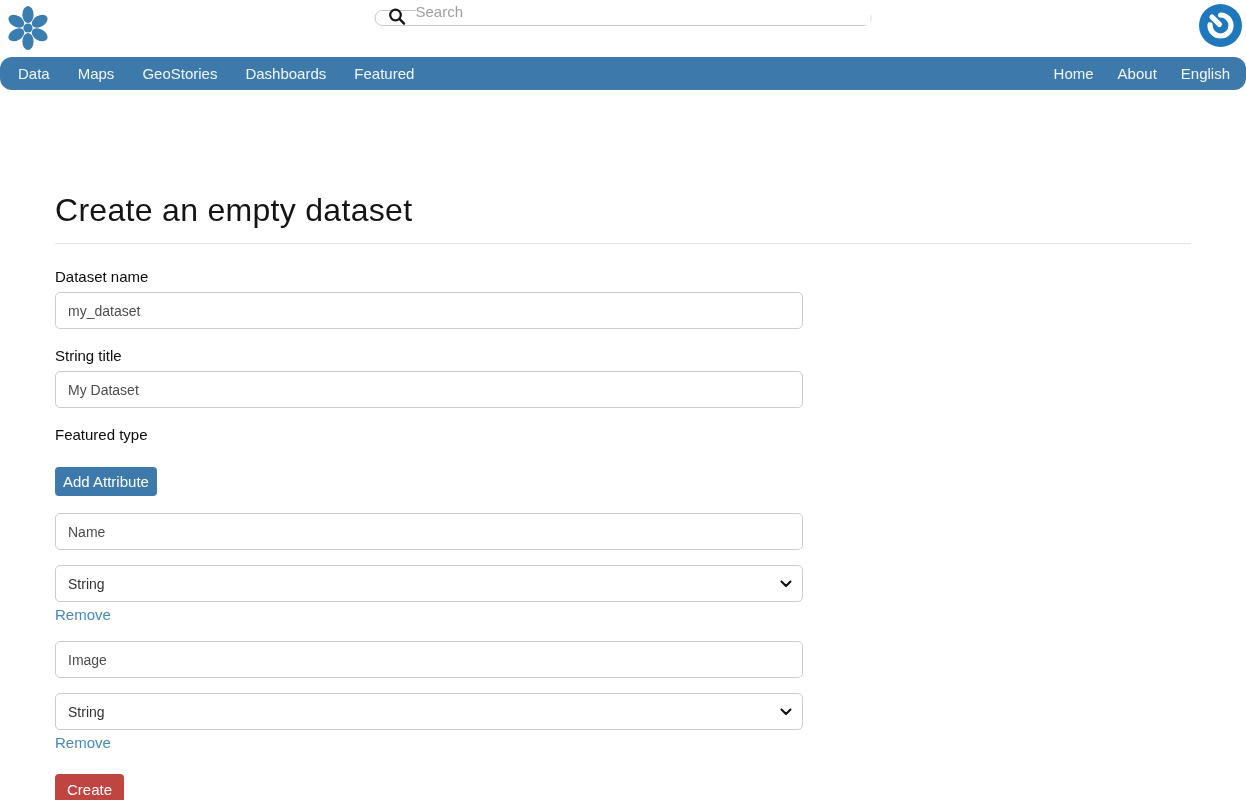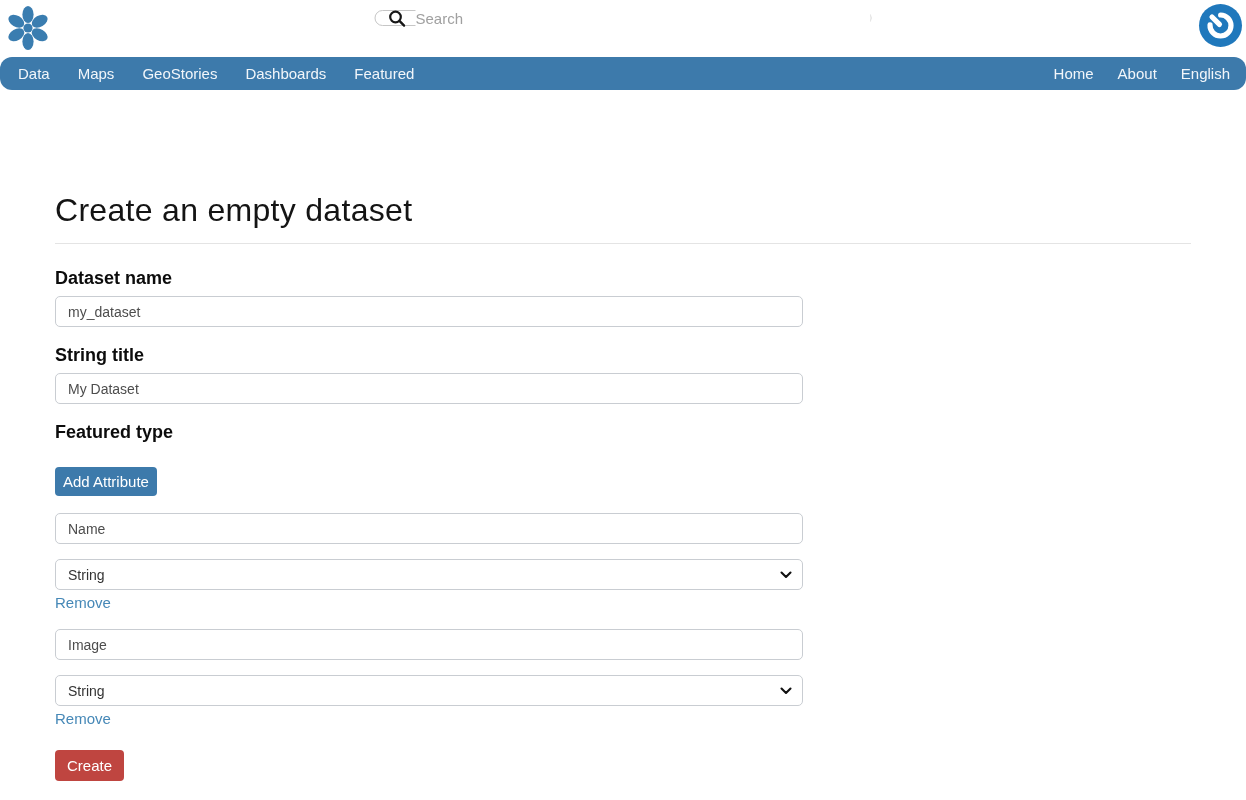--- a/index.html
+++ b/index.html
@@ -23,21 +23,21 @@
   }
   .search-wrap {
     position: absolute;
     left: 50%; top: 10px;
     transform: translateX(-50%);
     width: 497px; height: 16px;
     border: 1px solid #c6c6c6;
     border-radius: 8px;
     background: #fff;
     display: flex;
-    align-items: center;
+    align-items: flex-end;
   }
   .search-wrap .search-icon {
     flex: 0 0 auto;
     margin-left: 13px;
     display: flex;
     align-items: center;
     cursor: pointer;
   }
   .search-wrap input {
     flex: 1 1 auto;
@@ -97,28 +97,28 @@
   .divider {
     border: none;
     border-top: 1px solid #e4e4e4;
     margin-top: 13px;
   }
   .form-col { width: 748px; }
   .form-group { margin-bottom: 18px; }
   .form-group:first-of-type { margin-top: 24px; }
   .field-label {
     display: block;
-    font-size: 18px;
-    font-weight: 700;
+    font-size: 15px;
+    font-weight: 400;
     color: #0c0c0c;
     margin-bottom: 7px;
   }
   .text-input, .select-input {
     width: 100%;
-    height: 31px;
+    height: 37px;
     border: 1px solid #c9cdd2;
     border-radius: 5px;
     padding: 0 12px;
     font-size: 14px;
     color: #4d4d4d;
     background: #ffffff;
     font-family: "Liberation Sans", "DejaVu Sans", sans-serif;
     outline: none;
     display: block;
   }

